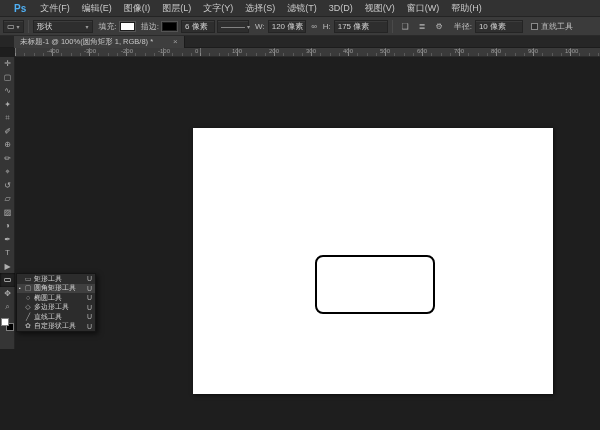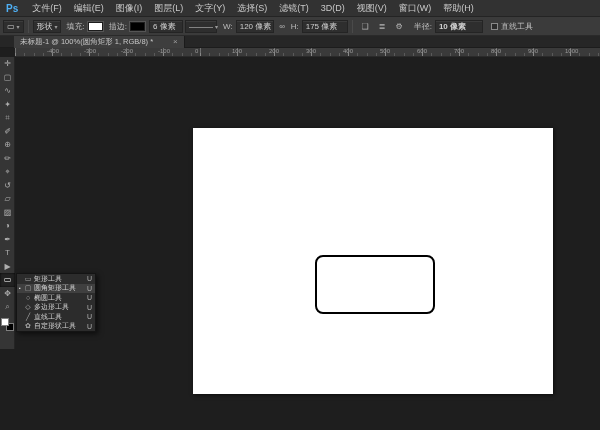--- a/index.html
+++ b/index.html
@@ -10,21 +10,21 @@
     font-family:"Liberation Sans", sans-serif;
     -webkit-font-smoothing:antialiased;
   }
 
   
   .menubar {
     position:absolute; left:0; top:0; width:600px; height:17px;
     background:#323232; border-bottom:1px solid #242424;
     display:flex; align-items:center;
   }
-  .ps-logo { color:#4fb0f5; font-weight:bold; font-size:10px; padding:0 8px 0 6px; }
+  .ps-logo { color:#4fb0f5; font-weight:bold; font-size:10px; padding:0 8px 0 14px; }
   .menu-item { font-size:9px; color:#c9c9c9; padding:11px 6px; line-height:17px; white-space:nowrap; cursor:default; }
 
   
   .optionsbar {
     position:absolute; left:0; top:17px; width:600px; height:19px;
     background:#3b3b3b; border-bottom:1px solid #2a2a2a;
     display:flex; align-items:center; font-size:8px; color:#bdbdbd;
     padding-left:3px; white-space:nowrap;
   }
   .ob-sep { width:1px; height:13px; background:#2b2b2b; border-right:1px solid #4a4a4a; margin:0 4px; }
@@ -123,50 +123,50 @@
         <span class="menu-item">帮助(H)</span>
       </span>
   </div>
 
   <div class="optionsbar">
     <span class="ob-btn">
       <span>▭</span>
         <span class="ob-arrow">▾</span>
     </span>
     <span class="ob-sep"></span>
-    <span class="ob-select" style="width:28px; justify-content:space-between;">
+    <span class="ob-select" style="width:60px; justify-content:space-between;">
       <span>形状</span>
         <span class="ob-arrow">▾</span>
     </span>
     <span class="ob-label">填充:</span>
     <span class="swatch" id="fill-swatch" style="background: rgb(255, 255, 255);"></span>
     <span class="ob-label">描边:</span>
     <span class="swatch" id="stroke-swatch" style="background: rgb(0, 0, 0);"></span>
     <span class="ob-input" style="margin-left:4px; width:34px;">
       <span>6 像素</span>
     </span>
     <span class="ob-select" style="margin-left:2px; width:32px; justify-content:space-between;">
       <span>———</span>
         <span class="ob-arrow">▾</span>
     </span>
     <span class="ob-label">W:</span>
     <span class="ob-input" style="width:38px;">
       <span>120 像素</span>
     </span>
     <span class="ob-iconbtn">∞</span>
     <span class="ob-label" style="margin-left:0;">H:</span>
-    <span class="ob-input" style="width:46px;">
+    <span class="ob-input" style="width:54px;">
       <span>175 像素</span>
     </span>
     <span class="ob-sep"></span>
     <span class="ob-iconbtn">❑</span>
     <span class="ob-iconbtn">≣</span>
     <span class="ob-iconbtn">⚙</span>
     <span class="ob-label">半径:</span>
-    <span class="ob-input" style="width:48px;font-weight:bold;">
+    <span class="ob-input" style="width:48px;">
       <span>10 像素</span>
     </span>
     <span class="checkbox-box"></span>
     <span>直线工具</span>
   </div>
 
   <div class="tabbar">
     <div class="doc-tab">
       <span>未标题-1 @ 100%(圆角矩形 1, RGB/8) *</span>
       <span class="tab-close">×</span>

